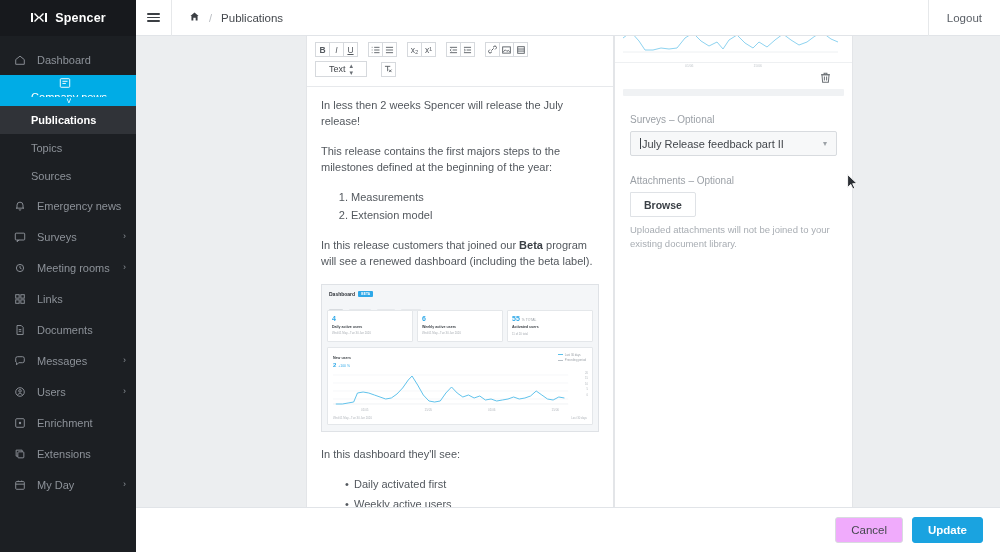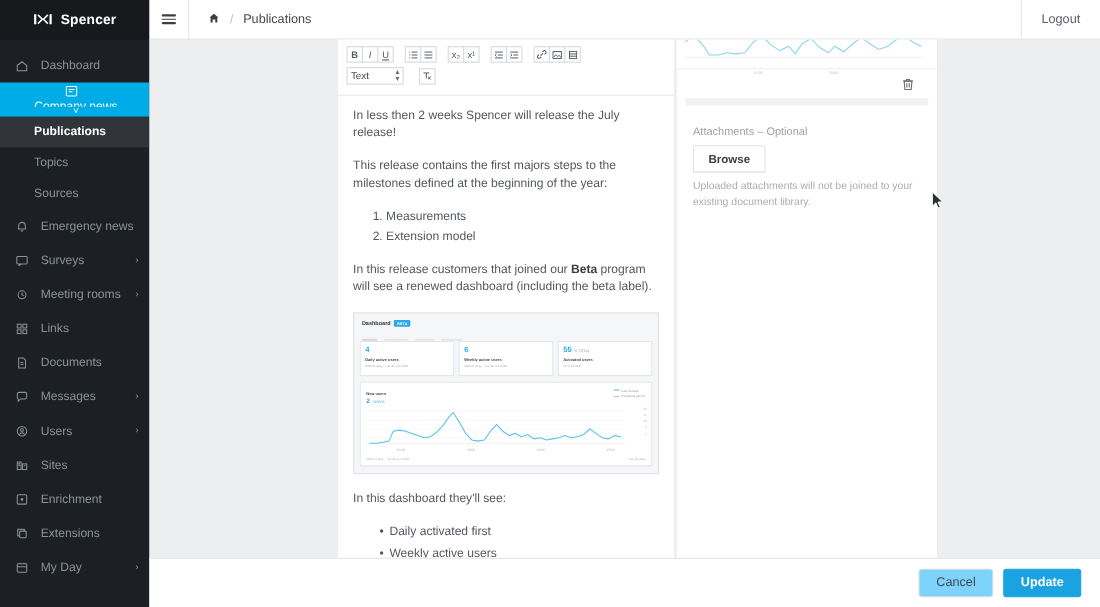--- a/index.html
+++ b/index.html
@@ -102,21 +102,21 @@
     width: 15px; height: 15px;
     border: 1px solid #d6d9dd; background: #fff;
     display: flex; align-items: center; justify-content: center;
     font-size: 8.5px; color: #555a60; cursor: pointer;
     margin-right: -1px;
   }
   .tb-btn svg { display: block; }
   .tb-select {
     display: flex; align-items: center; justify-content: space-between;
     width: 52px; height: 16px; border: 1px solid #d6d9dd; background: #fff;
-    font-size: 9px; color: #42464b; padding: 0 3px; cursor: pointer;
+    font-size: 9px; color: #42464b; padding: 0 13px; cursor: pointer;
     margin-right: 14px;
   }
   .tb-select .arrows { font-size: 7px; line-height: 7px; color: #6a6f75; }
 
   .doc { padding: 11px 14px 0 14px; font-size: 11px; color: #53585e; line-height: 1.45; }
   .doc p { margin-bottom: 14px; }
   .doc ol { margin: 0 0 14px 30px; }
   .doc ol li { margin-bottom: 2px; }
   .doc ul { margin: 0 0 14px 24px; list-style: none; }
   .doc ul li { margin-bottom: 4px; position: relative; padding-left: 9px; }
@@ -191,21 +191,21 @@
     position: absolute; left: 0; right: 0; bottom: 0; height: 45px;
     background: #ffffff; border-top: 1px solid #e1e4e8;
     display: flex; align-items: center; justify-content: flex-end;
     padding-right: 17px; gap: 9px;
   }
   .btn {
     height: 26px; border-radius: 3px; font-size: 11.5px;
     display: flex; align-items: center; justify-content: center;
     cursor: pointer; padding: 0 15px;
   }
-  .btn-cancel { background: #7dd3fc; border: 1px solid #d8dbdf; color: #44484d; }
+  .btn-cancel { background: #f0abfc; border: 1px solid #d8dbdf; color: #44484d; }
   .btn-update { background: #1aa3e0; border: 1px solid #1aa3e0; color: #fff; font-weight: 700; }
 
   .cursor-arrow { position: absolute; left: 711px; top: 138px; width: 11px; height: 16px; pointer-events: none; }
 </style>
 </head>
 <body>
 
 <div class="app">
 
   <aside class="sidebar">
@@ -320,30 +320,20 @@
           <svg width="12" height="12" viewBox="0 0 14 14" fill="none" stroke="currentColor" stroke-width="1.1">
               <circle cx="7" cy="7" r="5"></circle>
               <circle cx="7" cy="5.7" r="1.5"></circle>
               <path d="M4.3 10.6c.6-1.4 1.6-2 2.7-2s2.1.6 2.7 2"></path>
             </svg>
         </span>
         <span class="lbl">Users</span>
         <span class="chev">›</span>
       </div>
 
-      <div class="nav-item">
-        <span class="ico">
-          <svg width="12" height="12" viewBox="0 0 14 14" fill="none" stroke="currentColor" stroke-width="1.1">
-              <rect x="2" y="3.5" width="4" height="8"></rect>
-              <rect x="7.5" y="5.5" width="4.5" height="6"></rect>
-              <path d="M3 5.5h2M3 7.5h2M8.8 7.5h1.8"></path>
-            </svg>
-        </span>
-        <span class="lbl">Sites</span>
-      </div>
 
       <div class="nav-item">
         <span class="ico">
           <svg width="12" height="12" viewBox="0 0 14 14" fill="none" stroke="currentColor" stroke-width="1.1">
               <rect x="2" y="2" width="10" height="10" rx="1.2"></rect>
               <circle cx="7" cy="7" r="1.4" fill="currentColor" stroke="none"></circle>
             </svg>
         </span>
         <span class="lbl">Enrichment</span>
       </div>
@@ -602,20 +592,31 @@
               <svg width="13" height="13" viewBox="0 0 14 14" fill="none" stroke="#6c7176" stroke-width="1.1">
                 <path d="M3.2 4h7.6l-.7 8.2H3.9z"></path>
                   <path d="M2.2 4h9.6M5.5 4V2.4h3V4"></path>
                   <path d="M5.8 6v4.3M8.2 6v4.3"></path>
               </svg>
             </span>
           </div>
           <div class="img-bar"></div>
         </div>
 
+        <div class="field" style="margin-top:18px">
+          <div class="field-label">
+            <span>Surveys</span>
+            <span>– Optional</span>
+          </div>
+          <div class="select-box">
+            <span class="caretbar"></span>
+              <span>July Release feedback part II</span>
+            <span class="caret">▾</span>
+          </div>
+        </div>
 
         <div class="field" style="margin-top:19px">
           <div class="field-label">
             <span>Attachments</span>
             <span>– Optional</span>
           </div>
           <div class="file-row">
             <div class="file-btn">Browse</div>
           </div>
           <div class="file-note">Uploaded attachments will not be joined to your existing document library.</div>

